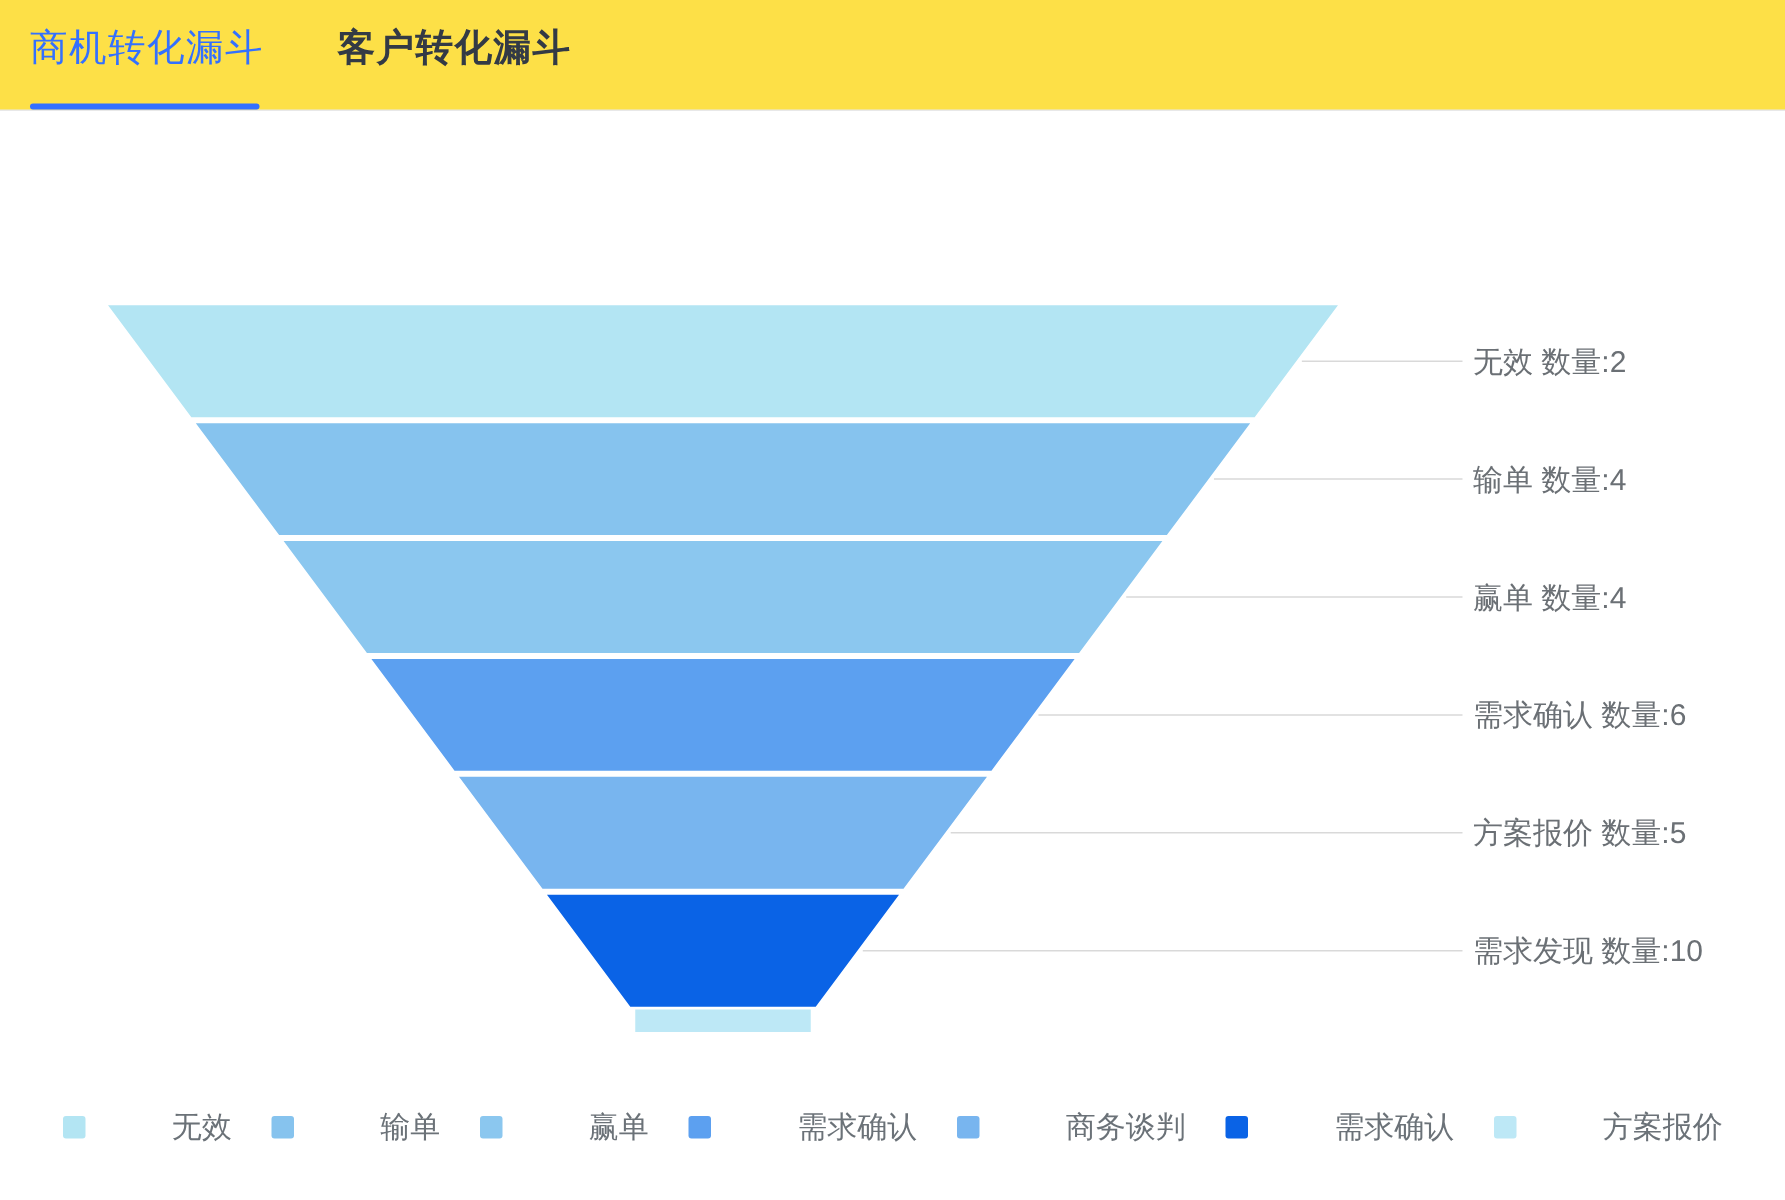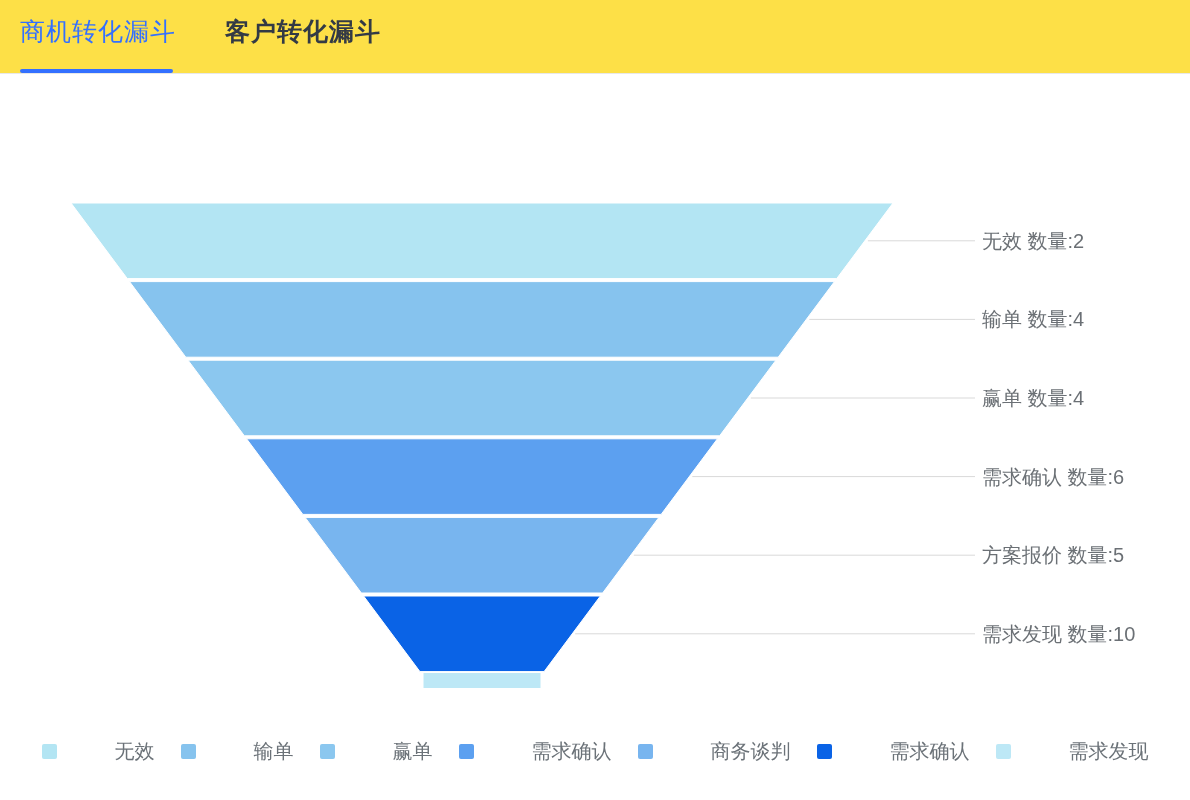--- a/index.html
+++ b/index.html
@@ -121,15 +121,15 @@
     <div class="legend-item">
       <span class="legend-swatch" style="background: rgb(120, 181, 239);"></span>
       <span class="legend-label">商务谈判</span>
     </div>
     <div class="legend-item">
       <span class="legend-swatch" style="background: rgb(10, 99, 230);"></span>
       <span class="legend-label">需求确认</span>
     </div>
     <div class="legend-item">
       <span class="legend-swatch" style="background: rgb(189, 232, 246);"></span>
-      <span class="legend-label">需求发现</span>
+      <span class="legend-label">方案报价</span>
     </div>
   </div>
 
 </body></html>

